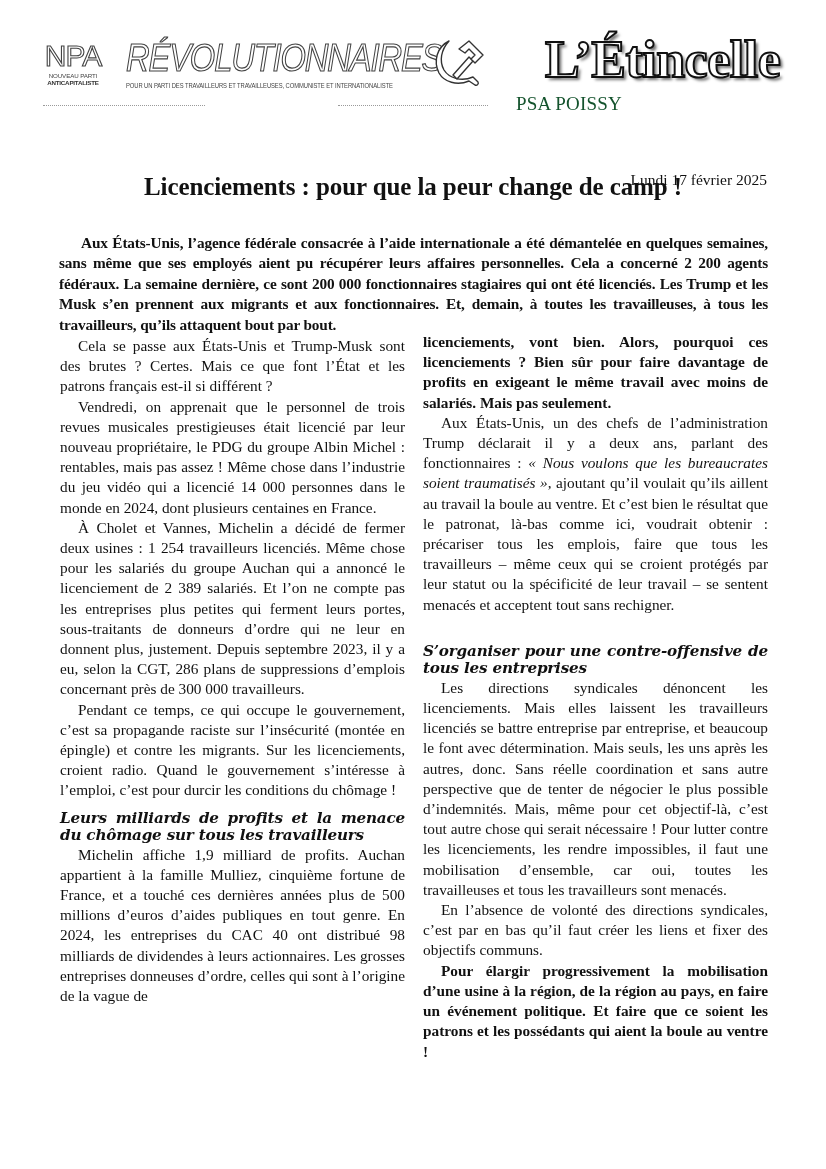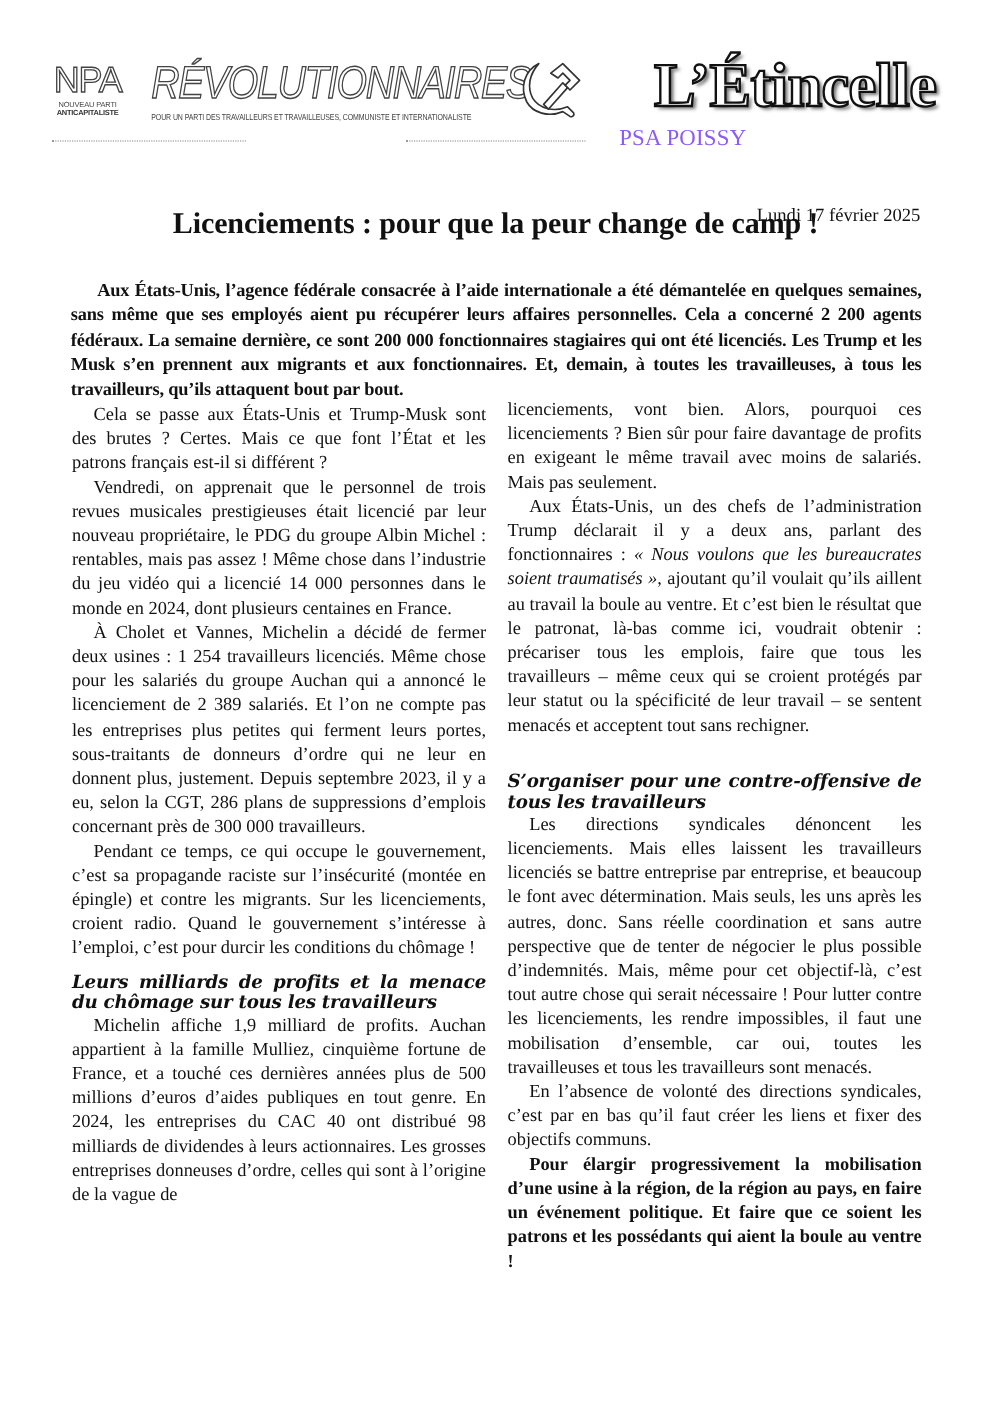--- a/index.html
+++ b/index.html
@@ -1,20 +1,20 @@
 <!DOCTYPE html>
 <html><head>
 <meta charset="utf-8">
 <style>
   * { box-sizing: border-box; margin: 0; padding: 0; }
   html, body { width: 826px; height: 1169px; background: #ffffff; overflow: hidden; }
   body { position: relative; font-family: "Liberation Serif", "DejaVu Serif", serif; color: #111; }
 
   
-  .masthead { position: absolute; left: 0; top: 12px; width: 680px; height: 160px; }
+  .masthead { position: absolute; left: 0; top: 0; width: 680px; height: 160px; }
 
   .npa-logo { position: absolute; left: 44px; top: 42px; width: 58px; height: 50px; text-align: center; }
   .npa-logo .npa-big {
     font-family: "Liberation Sans", "DejaVu Sans", sans-serif;
     font-size: 30px; line-height: 28px; font-weight: 400; letter-spacing: -1px;
     color: #fff; -webkit-text-stroke: 1.1px #444; display: block;
   }
   .npa-logo .npa-sub1 { font-family: "Liberation Sans", sans-serif; font-size: 6.2px; color: #444; display: block; margin-top: 2px; letter-spacing: -0.1px; }
   .npa-logo .npa-sub2 { font-family: "Liberation Sans", sans-serif; font-size: 6.2px; font-weight: 700; color: #333; display: block; letter-spacing: -0.2px; }
 
@@ -38,21 +38,21 @@
 
   .etincelle {
     position: absolute; left: 497px; top: 30px;
     font-family: "Liberation Serif", "DejaVu Serif", serif; font-weight: 700;
     font-size: 52px; line-height: 60px; letter-spacing: -0.5px;
     color: #fff; -webkit-text-stroke: 2px #111;
     text-shadow: 3px 3px 3px rgba(0,0,0,0.55);
     white-space: nowrap;
     margin-left: 48px;
   }
-  .psa { position: absolute; right: 58px; top: 93px; font-family: "Liberation Serif", serif; font-size: 19px; color: #8b5cf6; letter-spacing: 0.2px; }
+  .psa { position: absolute; right: 58px; top: 93px; font-family: "Liberation Serif", serif; font-size: 19px; color: #14532d; letter-spacing: 0.2px; }
 
   .date { position: absolute; right: 59px; top: 139px; font-size: 15.5px; color: #111; margin-top: 32px; }
 
   
   .main-title { position: absolute; left: 0; width: 826px; top: 173px; text-align: center; font-size: 25px; font-weight: 700; letter-spacing: -0.1px; }
   .lead {
     position: absolute; left: 59px; width: 709px; top: 213px;
     font-size: 15.3px; line-height: 20.4px; font-weight: 700; text-align: justify; letter-spacing: -0.15px; margin-top: 20px;
   }
   .lead .indent { display: inline-block; width: 22px; }
@@ -60,21 +60,21 @@
   
   .col { position: absolute; top: 336px; width: 345px; font-size: 15.3px; line-height: 20.2px; text-align: justify; }
   .col.left { left: 60px; }
   .col.right { left: 423px; top: 332px; }
 
   .col h2 {
     font-family: "DejaVu Serif", "Liberation Serif", serif; font-style: italic; font-weight: 700;
     font-size: 15.2px; line-height: 17.5px; text-align: justify; letter-spacing: -0.2px;
   }
   .col p { text-indent: 18px; }
-  .col p.noindent { text-indent: 0; }
+  .col p.noindent { text-indent: 0; font-weight: bold; }
   .col .h-gap { margin-top: 9px; }
   .col .h-gap-big { margin-top: 28px; }
   .col p.bold { font-weight: 700; }
   .col em { font-style: italic; }
 </style>
 </head>
 <body>
 
 <header class="masthead">
   <div class="npa-logo">
@@ -116,17 +116,17 @@
   <p>Pendant ce temps, ce qui occupe le gouvernement, c’est sa propagande raciste sur l’insécurité (montée en épingle) et contre les migrants. Sur les licenciements, croient radio. Quand le gouvernement s’intéresse à l’emploi, c’est pour durcir les conditions du chômage !</p>
 
   <h2 class="h-gap">Leurs milliards de profits et la menace du chômage sur tous les travailleurs</h2>
   <p>Michelin affiche 1,9 milliard de profits. Auchan appartient à la famille Mulliez, cinquième fortune de France, et a touché ces dernières années plus de 500 millions d’euros d’aides publiques en tout genre. En 2024, les entreprises du CAC 40 ont distribué 98 milliards de dividendes à leurs actionnaires. Les grosses entreprises donneuses d’ordre, celles qui sont à l’origine de la vague de</p>
 </article>
 
 <article class="col right">
   <p class="noindent">licenciements, vont bien. Alors, pourquoi ces licenciements ? Bien sûr pour faire davantage de profits en exigeant le même travail avec moins de salariés. Mais pas seulement.</p>
   <p><span>Aux États-Unis, un des chefs de l’administration Trump déclarait il y a deux ans, parlant des fonctionnaires : </span><em>« Nous voulons que les bureaucrates soient traumatisés »</em><span>, ajoutant qu’il voulait qu’ils aillent au travail la boule au ventre. Et c’est bien le résultat que le patronat, là-bas comme ici, voudrait obtenir : précariser tous les emplois, faire que tous les travailleurs – même ceux qui se croient protégés par leur statut ou la spécificité de leur travail – se sentent menacés et acceptent tout sans rechigner.</span></p>
 
-  <h2 class="h-gap-big">S’organiser pour une contre-offensive de tous les travailleurs</h2>
+  <h2 class="h-gap-big">S’organiser pour une contre-offensive de tous les entreprises</h2>
   <p>Les directions syndicales dénoncent les licenciements. Mais elles laissent les travailleurs licenciés se battre entreprise par entreprise, et beaucoup le font avec détermination. Mais seuls, les uns après les autres, donc. Sans réelle coordination et sans autre perspective que de tenter de négocier le plus possible d’indemnités. Mais, même pour cet objectif-là, c’est tout autre chose qui serait nécessaire ! Pour lutter contre les licenciements, les rendre impossibles, il faut une mobilisation d’ensemble, car oui, toutes les travailleuses et tous les travailleurs sont menacés.</p>
   <p>En l’absence de volonté des directions syndicales, c’est par en bas qu’il faut créer les liens et fixer des objectifs communs.</p>
   <p class="bold">Pour élargir progressivement la mobilisation d’une usine à la région, de la région au pays, en faire un événement politique. Et faire que ce soient les patrons et les possédants qui aient la boule au ventre !</p>
 </article>
 
 </body></html>

